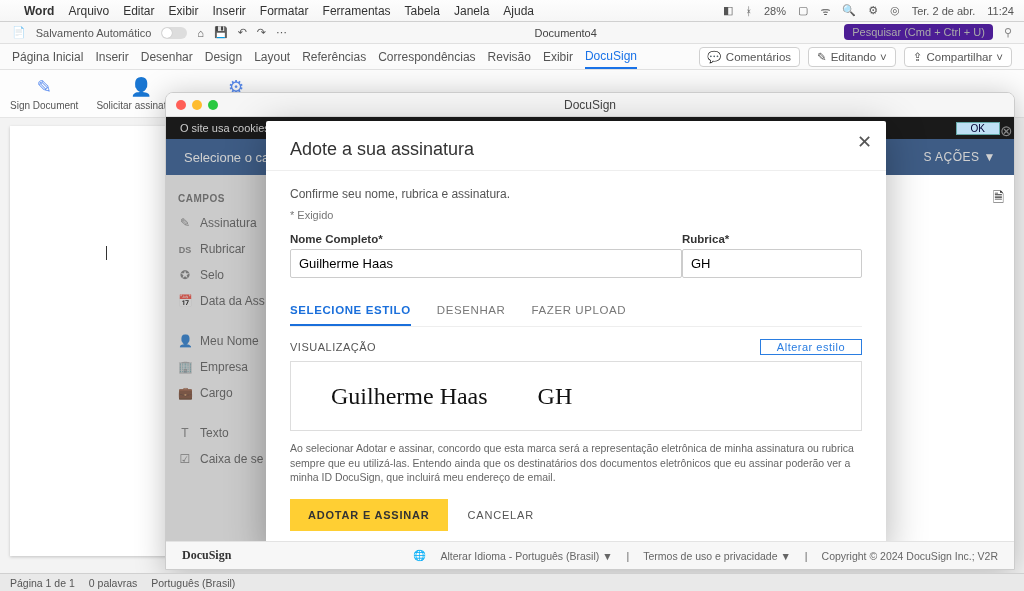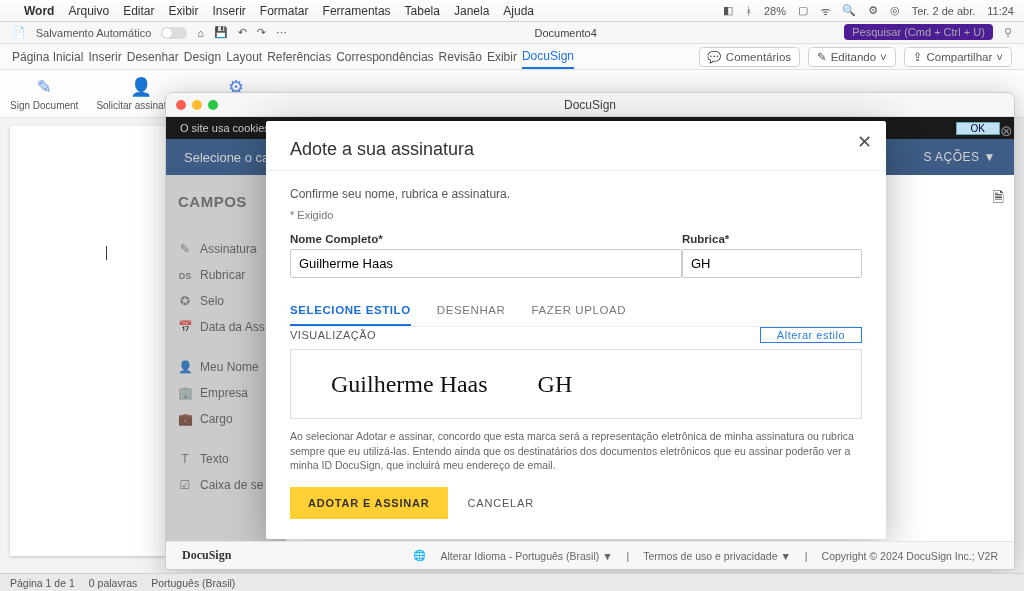--- a/index.html
+++ b/index.html
@@ -13,21 +13,21 @@
 
   
   .word-toolbar { height:22px; background:#f7f7f7; border-bottom:1px solid #e0e0e0; display:flex; align-items:center; padding:0 12px; font-size:11px; color:#555; justify-content:space-between;}
   .word-toolbar .left { display:flex; align-items:center; gap:10px;}
   .word-toolbar .center { flex:1; text-align:center; color:#444;}
   .word-toolbar .search { background:#4c1d95; border-radius:4px; padding:2px 8px; color:#aaa; font-size:11px; width:140px;}
   .toggle { width:26px; height:12px; border-radius:6px; background:#ddd; display:inline-block; position:relative;}
   .toggle::after{content:"";width:10px;height:10px;background:#fff;border-radius:50%;position:absolute;left:1px;top:1px;box-shadow:0 0 1px rgba(0,0,0,.3);}
 
   
-  .ribbon { height:26px; background:#fbfbfb; border-bottom:1px solid #e2e2e2; display:flex; align-items:center; padding:0 12px; gap:5px; font-size:12px; color:#555;}
+  .ribbon { height:26px; background:#fbfbfb; border-bottom:1px solid #e2e2e2; display:flex; align-items:center; padding:0 12px; gap:12px; font-size:12px; color:#555;}
   .ribbon .tab { padding:4px 0; cursor:pointer;}
   .ribbon .tab.active { color:#1a73e8; border-bottom:2px solid #1a73e8; font-weight:500;}
   .ribbon .right-controls { margin-left:auto; display:flex; gap:8px; align-items:center;}
   .btn-sm { border:1px solid #d0d0d0; border-radius:4px; padding:2px 8px; font-size:11.5px; display:flex; align-items:center; gap:4px; background:#fff;}
 
   
   .ribbon-group { height:48px; background:#fdfdfd; border-bottom:1px solid #e5e5e5; display:flex; align-items:center; padding:4px 10px; gap:18px;}
   .ribbon-item { display:flex; flex-direction:column; align-items:center; font-size:10px; color:#555; gap:2px;}
   .ribbon-item .icn { width:22px; height:22px; display:flex; align-items:center; justify-content:center; font-size:18px; color:#5b8def;}
 
@@ -46,21 +46,21 @@
 
   .ds-cookie { height:22px; background:#1a1a1a; color:#ccc; font-size:11px; display:flex; align-items:center; padding:0 14px; justify-content:space-between;}
   .ds-cookie a{ color:#6fb7ff; text-decoration:none; cursor:pointer;}
   .ds-cookie .ok{ background:#bfe0f5; color:#003; border:1px solid #6aa; border-radius:0; padding:0 14px; font-size:10px;}
 
   .ds-banner { height:36px; background:#1f4e8c; color:#fff; display:flex; align-items:center; padding:0 18px; font-size:13px; justify-content:space-between;}
   .ds-banner .actions { font-size:12px; letter-spacing:.5px; display:flex; align-items:center; gap:4px;}
 
   .ds-body { display:flex; height:calc(100% - 82px); }
   .ds-sidebar { width:120px; background:#f7f7f7; padding:18px 12px; font-size:12px; color:#4b4b4b;}
-  .ds-sidebar h4 { font-size:15px; color:#666; letter-spacing:.5px; margin-bottom:26px;}
+  .ds-sidebar h4 { font-size:10px; color:#666; letter-spacing:.5px; margin-bottom:6px;}
   .ds-sidebar .item { display:flex; align-items:center; gap:8px; padding:6px 0; color:#555;}
   .ds-sidebar .gap { height:14px;}
   .sicon{ width:14px; text-align:center; font-size:12px; color:#777;}
   .ds-main { flex:1; background:#fff; position:relative;}
   .pageicon { position:absolute; right:10px; top:12px; color:#333; font-size:14px;}
 
   .ds-footer { position:absolute; left:0; right:0; bottom:0; height:28px; background:#f7f7f7; border-top:1px solid #e3e3e3; display:flex; align-items:center; padding:0 16px; font-size:10.5px; color:#666; justify-content:space-between;}
   .ds-footer .logo { font-weight:bold; font-family:Georgia,serif; font-size:12px; color:#333;}
   .ds-footer .links { display:flex; gap:14px; align-items:center;}
 
@@ -78,21 +78,21 @@
   .modal .row { display:flex; }
   .modal .field { flex:1;}
   .modal .field.sm { flex:0 0 180px;}
   .modal label { font-size:11.5px; font-weight:600; color:#333; display:block; margin-bottom:4px;}
   .modal input[type=text]{ width:100%; border:1px solid #ccc; padding:6px 8px; font-size:13px; border-radius:2px;}
 
   .modal-tabs { display:flex; gap:26px; margin-top:18px; border-bottom:1px solid #eee;}
   .modal-tabs .mtab { font-size:11.5px; letter-spacing:.6px; padding:8px 0; color:#777; cursor:pointer;}
   .modal-tabs .mtab.active { color:#1a6fdb; border-bottom:2px solid #1a6fdb; font-weight:600;}
 
-  .preview-head { display:flex; justify-content:space-between; align-items:center; margin-top:0; font-size:11px; color:#555; letter-spacing:.5px;}
+  .preview-head { display:flex; justify-content:space-between; align-items:center; margin-top:12px; font-size:11px; color:#555; letter-spacing:.5px;}
   .preview-head a { color:#2a7de1; font-size:11px; border:1px solid #2a7de1; padding:1px 16px; text-decoration:none;}
   .preview-box { border:1px solid #ddd; height:70px; margin-top:6px; display:flex; align-items:center; padding:0 40px; gap:50px;}
   .sig { font-family: "Brush Script MT","Segoe Script",cursive; font-size:24px; color:#111;}
 
   .consent { font-size:10.5px; color:#666; line-height:1.4; margin-top:10px;}
   .modal-actions { margin-top:14px; display:flex; gap:20px; align-items:center;}
   .btn-primary { background:#ffcf33; border:none; padding:10px 18px; font-size:11px; letter-spacing:.8px; color:#333; font-weight:600; cursor:pointer;}
   .btn-cancel { background:none; border:none; font-size:11px; letter-spacing:.8px; color:#555; cursor:pointer;}
 
   .circ-close{ position:absolute; right:-18px; top:106px; width:18px; height:18px; color:#888; font-size:15px;}

